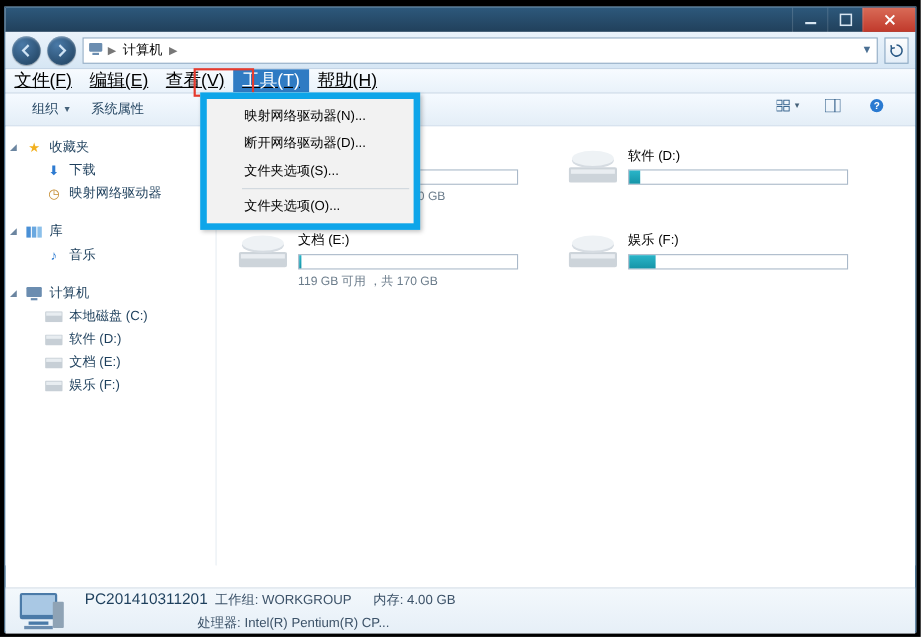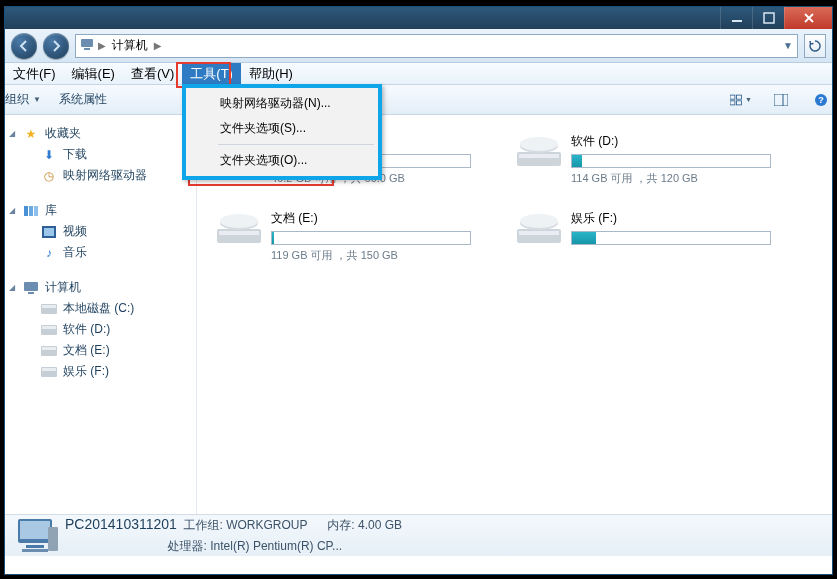--- a/index.html
+++ b/index.html
@@ -11,49 +11,49 @@
 .titlebar .btn svg { width: 12px; height: 12px; }
 .navrow { height: 34px; background: linear-gradient(#eaf3fb,#d6e6f4); display: flex; align-items: center; padding: 4px 6px; gap: 6px; border-bottom: 1px solid #b9cde0; }
 .navbtn { width: 26px; height: 26px; border-radius: 50%; background: radial-gradient(circle at 35% 30%, #4a7aa8, #1d3d59); display:flex; align-items:center; justify-content:center; color:#cfe3f4; box-shadow: inset 0 1px 2px rgba(255,255,255,.4), 0 1px 1px rgba(0,0,0,.3); }
 .navbtn svg { width:14px; height:14px; }
 .addressbar { flex:1; height:24px; background:#fff; border:1px solid #8da9c3; display:flex; align-items:center; padding:0 4px; font-size:12px; gap:4px; }
 .addressbar .seg { padding: 0 2px; }
 .addressbar .arrow { color:#777; font-size:10px; }
 .addr-refresh { width:22px; height:24px; border:1px solid #8da9c3; background:linear-gradient(#fdfdfd,#e4eef8); display:flex; align-items:center; justify-content:center; color:#2b5a86; }
 .searchbar { width:238px; height:24px; border:1px solid #8da9c3; background:#fff; display:flex; align-items:center; padding:0 4px; font-size:12px; color:#888; font-style:italic; }
 .searchbar .sicon { margin-left:auto; color:#2b5a86; }
-.menubar { height:22px; background:linear-gradient(#f7fbff,#e9f2fa); border-bottom:1px solid #c6d6e6; display:flex; font-size:13px; position:relative; }
+.menubar { height:22px; background:linear-gradient(#f7fbff,#e9f2fa); border-bottom:1px solid #c6d6e6; display:flex; font-size:16px; position:relative;text-decoration:underline; }
 .menubar .mitem { padding:0 8px; display:flex; align-items:center; height:100%; }
 .menubar .mitem.active { background:#2f7bc3; color:#fff; }
 .red-box { position:absolute; border:2px solid #e53b2e; pointer-events:none; }
-.toolbar { height:30px; background:linear-gradient(#f5faff,#e4eef7); border-bottom:1px solid #c6d6e6; display:flex; align-items:center; font-size:12px; padding:0 0; gap:18px; color:#1d3f5c; }
+.toolbar { height:30px; background:linear-gradient(#f5faff,#e4eef7); border-bottom:1px solid #c6d6e6; display:flex; font-size:12px; padding:0 24px; gap:18px; color:#1d3f5c; }
 .toolbar .titem { display:flex; align-items:center; gap:4px; }
 .toolbar .dd { color:#46627a; font-size:8px; }
 .toolbar .spacer { flex:1; }
 .toolbar .ricon { width:22px; height:22px; display:flex; align-items:center; justify-content:center; color:#2b5a86; }
 .body { display:flex; height:399px; }
 .sidebar { width:192px; background:#fff; border-right:1px solid #e1e8ef; padding:8px 0; font-size:12px; overflow:hidden; }
 .sidebar .group { margin-bottom:14px; }
 .sidebar .ghead { display:flex; align-items:center; gap:6px; padding:2px 10px 2px 18px; color:#1d3f5c; }
 .sidebar .ghead.exp::before { content:"◢"; font-size:8px; color:#6b85a0; position:absolute; margin-left:-14px; }
 .sidebar .gitem { display:flex; align-items:center; gap:6px; padding:2px 10px 2px 36px; color:#1d3f5c; }
 .sidebar .ic { width:16px; height:16px; display:flex; align-items:center; justify-content:center; }
 .content { flex:1; background:#fff; padding:18px 10px; position:relative; }
 .drives { display:flex; flex-wrap:wrap; gap:24px 30px; padding-left:10px; }
 .drive { width:270px; display:flex; gap:10px; align-items:flex-start; }
 .drive .dicon { width:44px; height:36px; display:flex; align-items:center; justify-content:center; }
 .drive .dinfo { flex:1; font-size:12px; }
 .drive .dname { color:#000; margin-bottom:4px; }
 .drive .dbar { width:200px; height:14px; border:1px solid #aab9c9; background:#fff; margin-bottom:3px; position:relative; }
 .drive .dbar .fill { position:absolute; left:0; top:0; bottom:0; background:linear-gradient(#2ab5c9,#1695a8); }
 .drive .dmeta { color:#6b7c8b; font-size:11px; }
-.statusbar { height:42px; border-top:1px solid #d3dde7; background:linear-gradient(#f3f8fc,#e6eff7); display:flex; align-items:center; padding:6px 10px; gap:4px; font-size:12px; color:#3c5268; }
+.statusbar { height:42px; border-top:1px solid #d3dde7; background:linear-gradient(#f3f8fc,#e6eff7); display:flex; align-items:center; padding:6px 10px; gap:16px; font-size:12px; color:#3c5268;margin-top:20px; }
 .statusbar .pcicon { width:46px; height:40px; display:flex; align-items:center; justify-content:center; }
 .statusbar .pcname { font-size:14px; color:#1d3f5c; }
-.dropdown { position:absolute; left:177px; top:77px; width:200px; background:#f2f2f2; border:4px solid #0ea5e9; box-shadow:2px 2px 4px rgba(0,0,0,.25); font-size:12px; z-index:50; padding:3px 2px; }
+.dropdown { position:absolute; left:177px; top:77px; width:200px; background:#f2f2f2; border:6px solid #0ea5e9; box-shadow:2px 2px 4px rgba(0,0,0,.25); font-size:12px; z-index:50; padding:3px 2px; }
 .dropdown .ditem { padding:4px 8px 4px 32px; position:relative; }
 .dropdown .sep { height:1px; background:#cfd6dd; margin:3px 2px 3px 30px; }
 
 svg { fill: currentColor; }
 .star { color:#f2b01e; }
 .folder { color:#f2c35c; }
 .drive-svg { color:#9ca8b3; }
 </style>
 </head>
 <body>
@@ -176,29 +176,20 @@
             <span class="ic folder">
               <svg width="16" height="14" viewBox="0 0 16 14">
                 <rect x="1" y="2" width="4" height="10" fill="#4a90d6"></rect>
                 <rect x="6" y="2" width="4" height="10" fill="#6aa8e0"></rect>
                 <rect x="11" y="2" width="4" height="10" fill="#8cc0ea"></rect>
               </svg>
             </span>
             <span>库</span>
           </div>
         <div class="gitem">
-            <span class="ic">
-              <svg width="14" height="12" viewBox="0 0 14 12">
-                <rect width="14" height="12" fill="#2e5f96"></rect>
-                <rect x="2" y="2" width="10" height="8" fill="#9dc7ea"></rect>
-              </svg>
-            </span>
-            <span>视频</span>
-          </div>
-        <div class="gitem">
             <span class="ic" style="color:#2e7bd1">♪</span>
             <span>音乐</span>
           </div>
       </div>
       <div class="group">
         <div class="ghead exp">
             <span class="ic">
               <svg width="16" height="14" viewBox="0 0 16 14">
                 <rect x="1" y="1" width="14" height="9" fill="#6b8db0" rx="1"></rect>
                 <rect x="5" y="11" width="6" height="2" fill="#6b8db0"></rect>
@@ -272,38 +263,37 @@
                 <rect x="2" y="20" width="40" height="4" fill="#e9edf1"></rect>
                 <ellipse cx="22" cy="12" rx="19" ry="7" fill="#d6dce2"></ellipse>
                 <ellipse cx="22" cy="10" rx="19" ry="7" fill="#eef2f5"></ellipse>
               </svg>
             </div>
           <div class="dinfo">
             <div class="dname">软件 (D:)</div>
             <div class="dbar">
                 <div class="fill" style="width:5%"></div>
               </div>
-            <div class="dmeta">114 GB 可用 ，共 120 GB</div>
           </div>
         </div>
         <div class="drive">
           <div class="dicon">
               <svg width="44" height="34" viewBox="0 0 44 34">
                 <rect y="18" width="44" height="14" rx="2" fill="#cdd4da"></rect>
                 <rect x="2" y="20" width="40" height="4" fill="#e9edf1"></rect>
                 <ellipse cx="22" cy="12" rx="19" ry="7" fill="#d6dce2"></ellipse>
                 <ellipse cx="22" cy="10" rx="19" ry="7" fill="#eef2f5"></ellipse>
               </svg>
             </div>
           <div class="dinfo">
             <div class="dname">文档 (E:)</div>
             <div class="dbar">
                 <div class="fill" style="width:1%"></div>
               </div>
-            <div class="dmeta">119 GB 可用 ，共 150 GB</div>
+            <div class="dmeta">119 GB 可用 ，共 170 GB</div>
           </div>
         </div>
         <div class="drive">
           <div class="dicon">
               <svg width="44" height="34" viewBox="0 0 44 34">
                 <rect y="18" width="44" height="14" rx="2" fill="#cdd4da"></rect>
                 <rect x="2" y="20" width="40" height="4" fill="#e9edf1"></rect>
                 <ellipse cx="22" cy="12" rx="19" ry="7" fill="#d6dce2"></ellipse>
                 <ellipse cx="22" cy="10" rx="19" ry="7" fill="#eef2f5"></ellipse>
               </svg>
@@ -340,20 +330,21 @@
       <div style="margin-top:4px">
         <span style="visibility:hidden">PC201410311201</span>
         &nbsp;<span>处理器:</span>
         <span>Intel(R) Pentium(R) CP...</span>
       </div>
     </div>
   </div>
 
   <div class="dropdown">
     <div class="ditem">映射网络驱动器(N)...</div>
+    <div class="ditem">断开网络驱动器(D)...</div>
     <div class="ditem">文件夹选项(S)...</div>
     <div class="sep"></div>
     <div class="ditem">文件夹选项(O)...</div>
   </div>
 
   <div class="red-box" style="left:171px; top:55px; width:55px; height:26px;"></div>
   <div class="red-box" style="left:183px; top:155px; width:146px; height:24px;"></div>
 
 </div>
 

